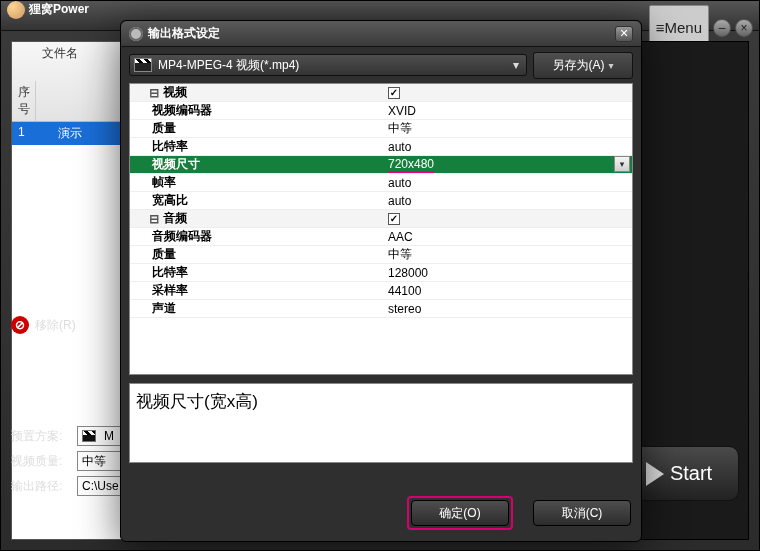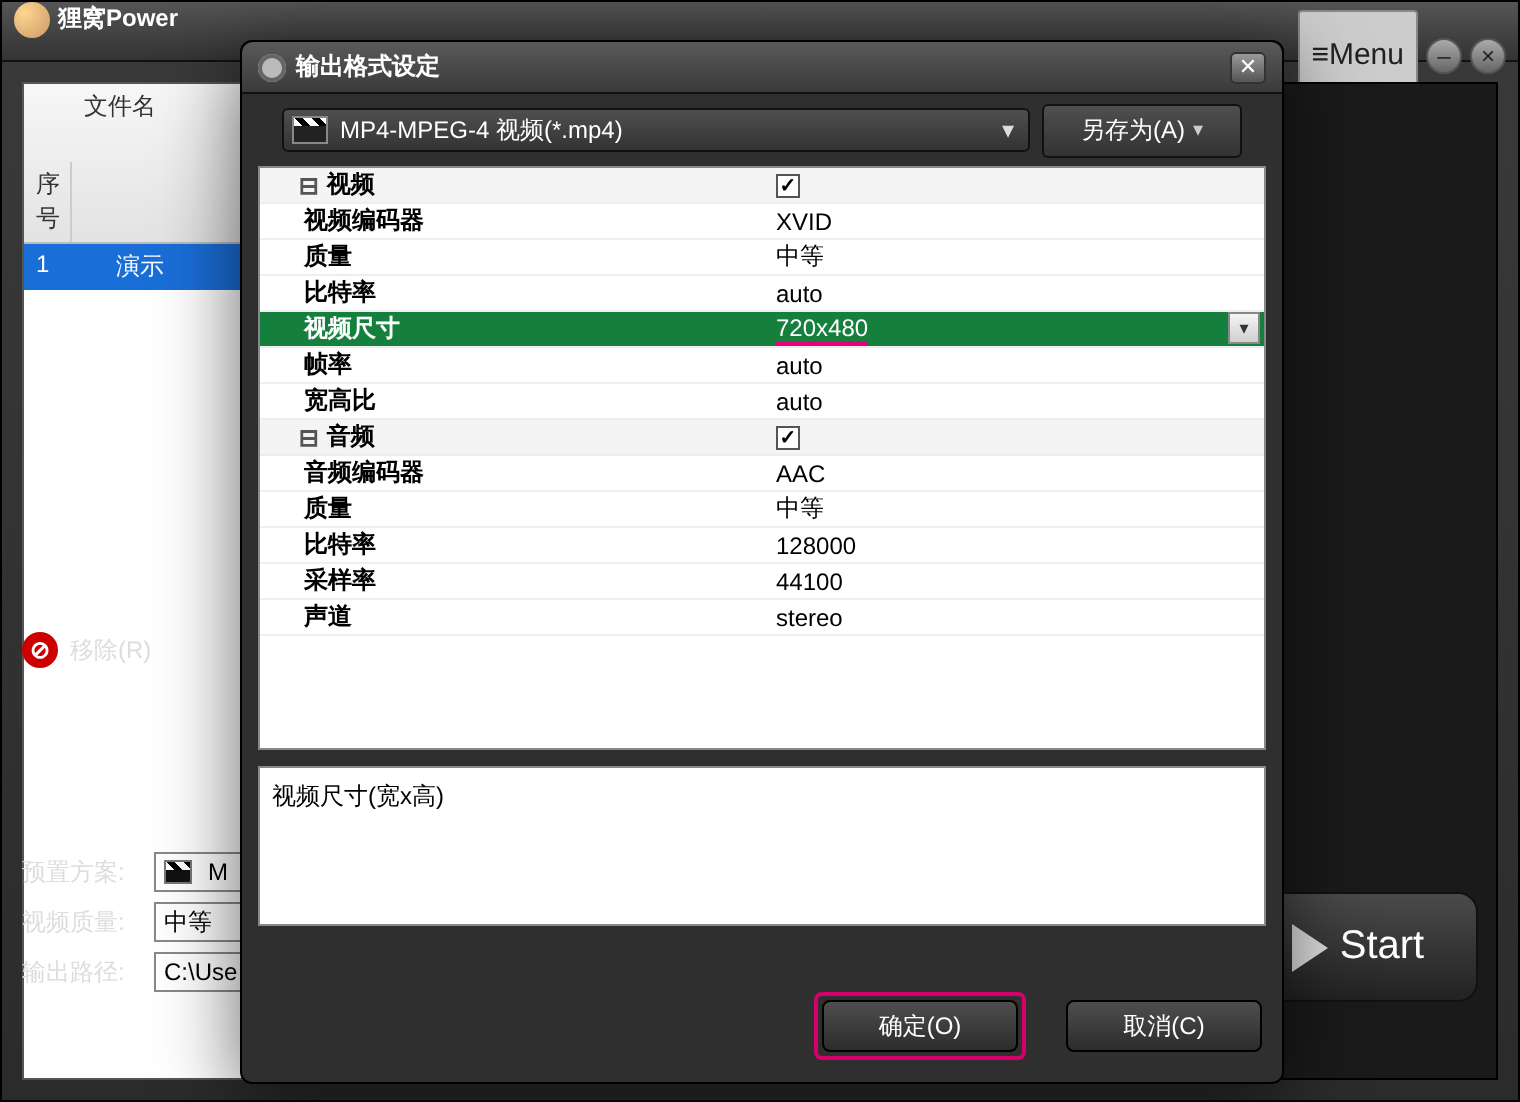--- a/index.html
+++ b/index.html
@@ -106,21 +106,21 @@
     width:14px;height:14px;border-radius:7px;background:#bbb;margin-right:5px;
     box-shadow:inset 0 0 0 2px #666;
   }
   .modal-title { color:#fff; font-weight:bold; font-size:12px;}
   .modal-close {
     margin-left:auto;width:18px;height:16px;border-radius:3px;
     background:linear-gradient(#999,#555);display:flex;align-items:center;justify-content:center;
     color:#fff;cursor:pointer;font-size:11px;border:1px solid #333;
   }
   .modal-toolbar {
-    height:36px; padding:7px 20px; display:flex; gap:6px; align-items:center;
+    height:36px; padding:7px 8px; display:flex; gap:6px; align-items:center;
   }
   .fmt-select {
     flex:1; height:22px; background:linear-gradient(#4f4f4f,#333);
     border:1px solid #111; border-radius:3px; color:#fff;
     display:flex; align-items:center; padding:0 2px 0 4px; font-size:12px;
   }
   .fmt-select .clapper{
     width:18px;height:14px;border:1px solid #888;background:#222;
     margin-right:6px;position:relative;
   }
@@ -154,21 +154,21 @@
     position:absolute; right:2px; top:0px; width:16px;height:16px;
     background:linear-gradient(#f5f5f5,#cfcfcf); border:1px solid #888;
     display:flex;align-items:center;justify-content:center;color:#333;font-size:9px;
   }
   .chk {
     width:12px;height:12px;border:1px solid #555;background:#fff;
     display:inline-flex;align-items:center;justify-content:center;font-size:10px;color:#000;
   }
   .desc-box {
     margin:8px 8px 0 8px; background:#fff; color:#000;
-    border:1px solid #888; height:80px; padding:6px; font-size:12px;
+    border:1px solid #888; height:80px; padding:6px; font-size:17px;
   }
   .modal-buttons {
     margin-top:auto; height:56px; display:flex; align-items:center; padding:0 10px; gap:20px;
   }
   .dlg-btn {
     width:98px;height:26px;background:linear-gradient(#4e4e4e,#2c2c2c);
     border:1px solid #000;border-radius:4px;color:#fff;
     display:flex;align-items:center;justify-content:center;font-size:12px;
     cursor:pointer;
   }

